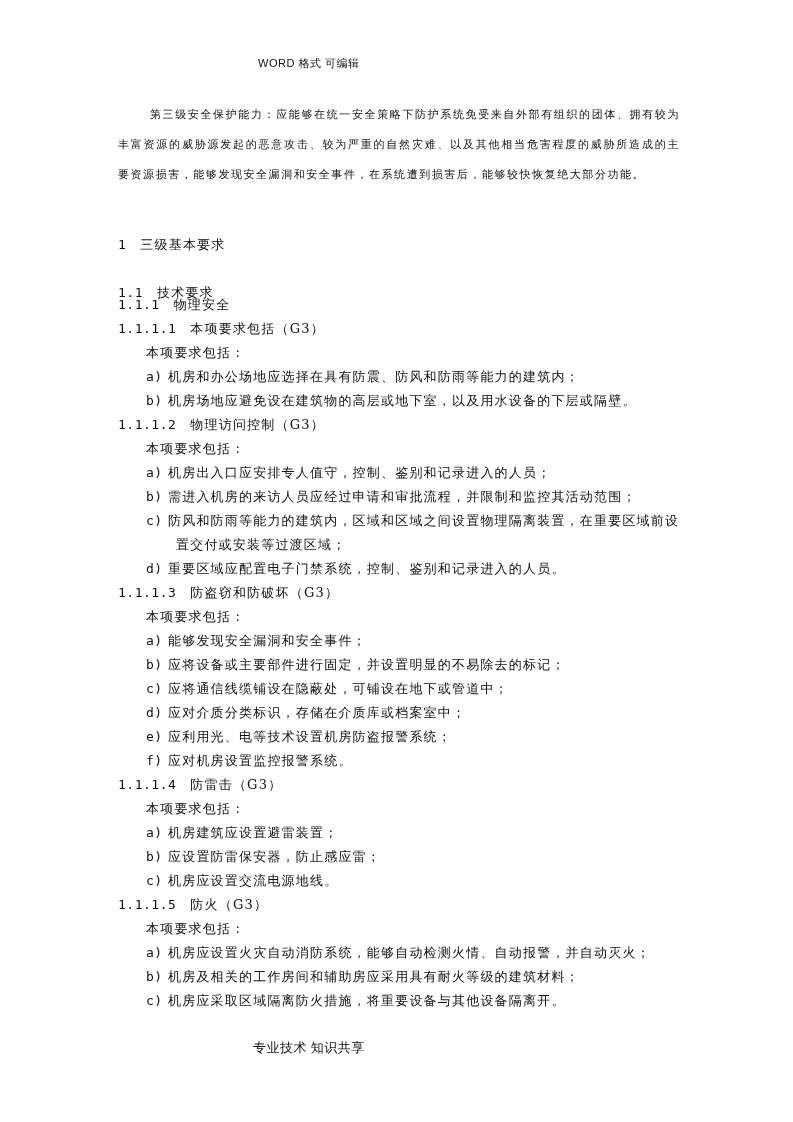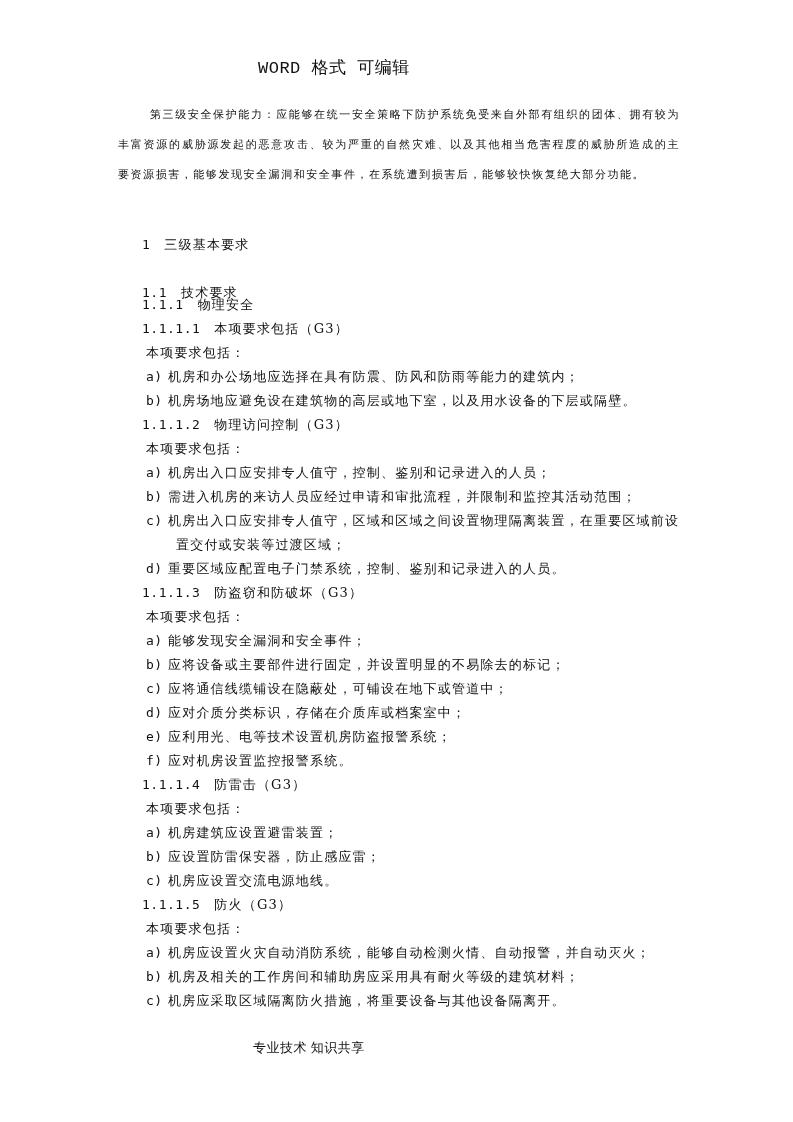--- a/index.html
+++ b/index.html
@@ -3,33 +3,33 @@
 <meta charset="utf-8">
 <style>
   html, body { margin: 0; padding: 0; background: #ffffff; }
   body {
     width: 793px; height: 1122px; position: relative; overflow: hidden;
     font-family: "DejaVu Serif", "Liberation Serif", serif;
     color: #111;
   }
   .header {
     position: absolute; left: 258px; top: 56px;
-    font-size: 17px; font-family: Liberation Mono, monospace; letter-spacing: 0.5px;
+    font-size: 11px; font-family: Liberation Sans, sans-serif; letter-spacing: 0.5px;
   }
   .footer {
     position: absolute; left: 246px; top: 1039px;
     font-size: 13px; font-family: "Liberation Serif", serif; letter-spacing: 0.5px; margin-left: 7px;
   }
   .intro {
     position: absolute; left: 118px; top: 100px; width: 562px;
     font-size: 11px; line-height: 30px; letter-spacing: 1.55px;
     text-indent: 32px; text-align: justify;
   }
   .line { position: absolute; font-size: 13px; white-space: nowrap; letter-spacing: 1.2px; }
-  .h { left: 118px; margin-left: 24px; }
+  .h { left: 118px; }
   .p { left: 146px; }
   .num { font-family: "DejaVu Sans Mono", "Liberation Mono", monospace; letter-spacing: 0.5px; }
   .gap { display: inline-block; width: 14px; }
 </style>
 </head>
 <body>
 
 <div class="header">WORD 格式   可编辑</div>
 
 <div class="intro">第三级安全保护能力：应能够在统一安全策略下防护系统免受来自外部有组织的团体、拥有较为丰富资源的威胁源发起的恶意攻击、较为严重的自然灾难、以及其他相当危害程度的威胁所造成的主要资源损害，能够发现安全漏洞和安全事件，在系统遭到损害后，能够较快恢复绝大部分功能。</div>
@@ -41,21 +41,21 @@
 
 <div class="line h" style="top:320px"><span class="num">1.1.1.1</span><span class="gap"></span><span>本项要求包括（G3）</span></div>
 <div class="line p" style="top:344px">本项要求包括：</div>
 <div class="line p" style="top:368px"><span class="num">a)</span> <span>机房和办公场地应选择在具有防震、防风和防雨等能力的建筑内；</span></div>
 <div class="line p" style="top:392px"><span class="num">b)</span> <span>机房场地应避免设在建筑物的高层或地下室，以及用水设备的下层或隔壁。</span></div>
 
 <div class="line h" style="top:416px"><span class="num">1.1.1.2</span><span class="gap"></span><span>物理访问控制（G3）</span></div>
 <div class="line p" style="top:440px">本项要求包括：</div>
 <div class="line p" style="top:464px"><span class="num">a)</span> <span>机房出入口应安排专人值守，控制、鉴别和记录进入的人员；</span></div>
 <div class="line p" style="top:488px"><span class="num">b)</span> <span>需进入机房的来访人员应经过申请和审批流程，并限制和监控其活动范围；</span></div>
-<div class="line p" style="top:512px"><span class="num">c)</span> <span>机房出入口应安排专人值守，区域和区域之间设置物理隔离装置，在重要区域前设</span></div>
+<div class="line p" style="top:512px"><span class="num">c)</span> <span>防风和防雨等能力的建筑内，区域和区域之间设置物理隔离装置，在重要区域前设</span></div>
 <div class="line" style="left:176px; top:536px">置交付或安装等过渡区域；</div>
 <div class="line p" style="top:560px"><span class="num">d)</span> <span>重要区域应配置电子门禁系统，控制、鉴别和记录进入的人员。</span></div>
 
 <div class="line h" style="top:584px"><span class="num">1.1.1.3</span><span class="gap"></span><span>防盗窃和防破坏（G3）</span></div>
 <div class="line p" style="top:608px">本项要求包括：</div>
 <div class="line p" style="top:632px"><span class="num">a)</span> <span>能够发现安全漏洞和安全事件；</span></div>
 <div class="line p" style="top:656px"><span class="num">b)</span> <span>应将设备或主要部件进行固定，并设置明显的不易除去的标记；</span></div>
 <div class="line p" style="top:680px"><span class="num">c)</span> <span>应将通信线缆铺设在隐蔽处，可铺设在地下或管道中；</span></div>
 <div class="line p" style="top:704px"><span class="num">d)</span> <span>应对介质分类标识，存储在介质库或档案室中；</span></div>
 <div class="line p" style="top:728px"><span class="num">e)</span> <span>应利用光、电等技术设置机房防盗报警系统；</span></div>

